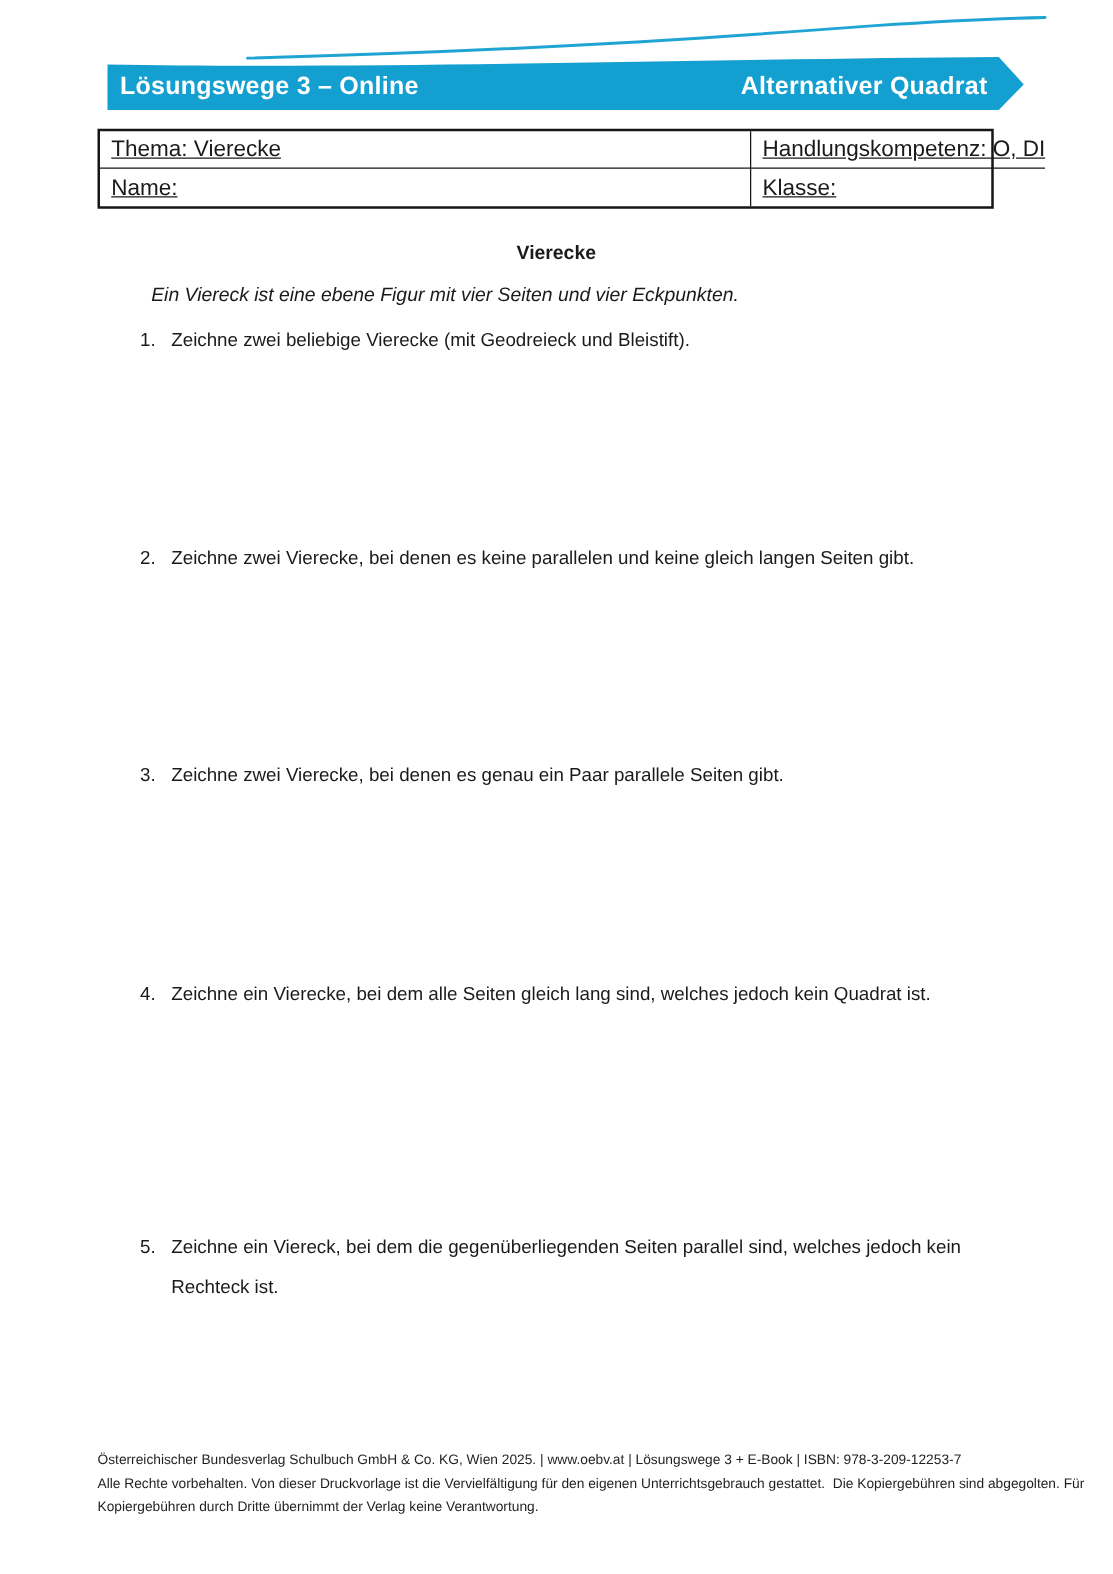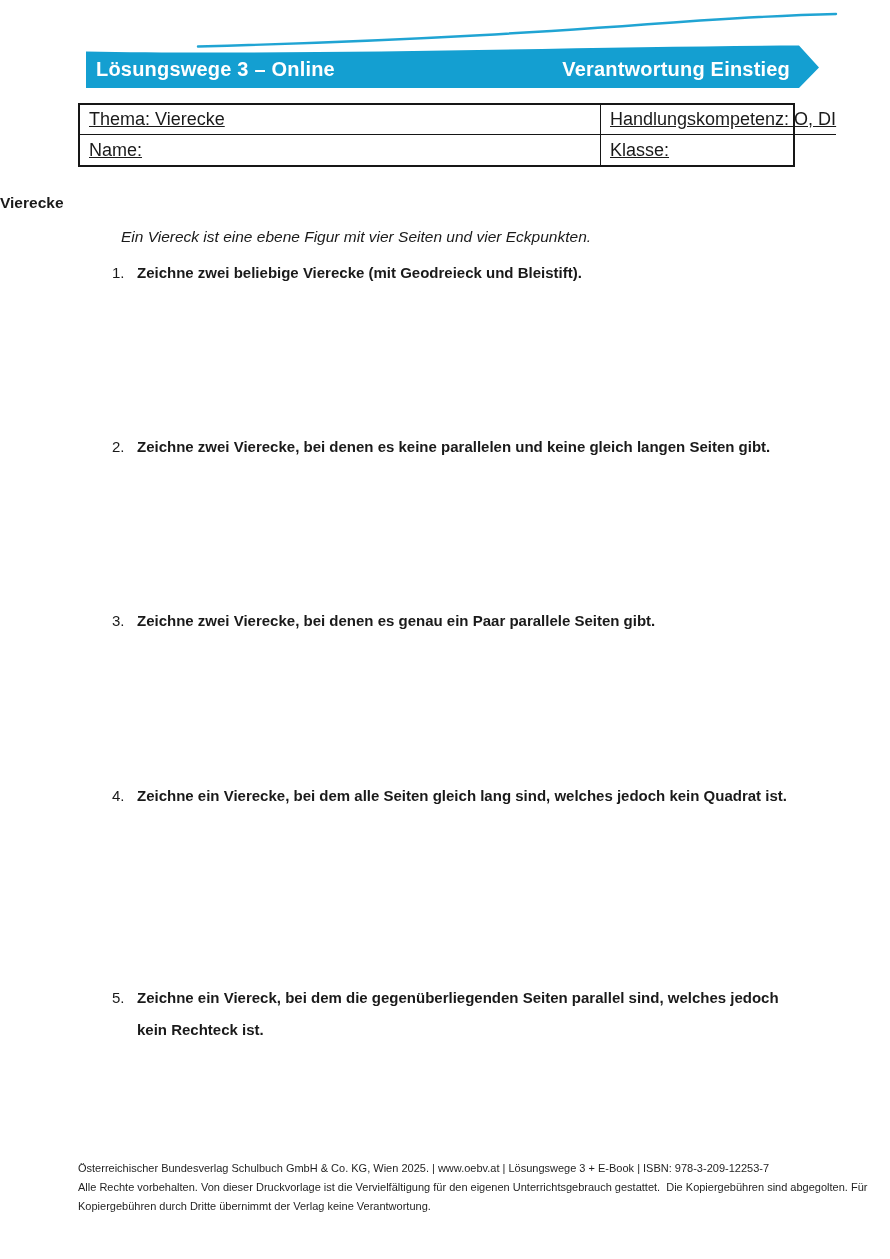--- a/index.html
+++ b/index.html
@@ -19,49 +19,49 @@
   
   .info-table { position:absolute; left:78px; top:103px; width:717px;
                 border:2.5px solid #161616; display:grid;
                 grid-template-columns:521px 1fr; background:#fff; }
   .info-cell { height:30px; display:flex; align-items:center; padding-left:9px;
                font-size:18px; white-space:nowrap;text-decoration:underline; }
   .info-cell.c0 { border-right:1.5px solid #161616; }
   .info-cell.r0 { border-bottom:1.5px solid #161616; }
 
   
-  .ws-title { position:absolute; left:0; top:192px; width:890px; text-align:left;
+  .ws-title { position:absolute; left:0; top:192px; width:890px; text-align:center;
               font-size:15.5px; font-weight:bold; line-height:22px; }
   .ws-intro { position:absolute; left:0; top:226px; width:712px; text-align:center;
               font-style:italic; font-size:15.5px; line-height:22px; }
 
   .task { position:absolute; left:112px; display:flex; align-items:flex-start;
           font-size:15px; line-height:32px; }
   .task-num  { width:25px; flex:0 0 25px; }
-  .task-text { white-space:nowrap;font-weight:bold; }
+  .task-text { white-space:nowrap; }
   .task--wrap .task-text { white-space:normal; width:662px; }
   .task.t1 { top:257px; } .task.t2 { top:431px; } .task.t3 { top:605px; }
   .task.t4 { top:780px; } .task.t5 { top:982px; }
 
   
   .footer { position:absolute; left:78px; top:1159px; font-size:11px;
             line-height:19px; color:#1f1f1f; }
   .footer-line { white-space:pre; }
 </style>
 </head>
 <body>
 
 <div class="page">
 
   <svg class="banner-svg" width="890" height="100" viewBox="0 0 890 100" aria-hidden="true">
     <path d="M198,46.5 C420,40.5 560,31 700,20.5 C762,16.5 802,14.8 836,14" fill="none" stroke="var(--accent)" stroke-width="2.4" stroke-linecap="round" opacity="0.95"></path>
     <path d="M86,51.5 C300,55.5 600,46.5 799,45.5 L819,67.5 L799,88 L86,88 Z" fill="var(--accent)"></path>
   </svg>
   <div class="banner-text left">Lösungswege 3 – Online</div>
-  <div class="banner-text right">Verantwortung Einstieg</div>
+  <div class="banner-text right">Alternativer Quadrat</div>
 
   <div class="info-table">
     <div class="info-cell r0 c0">Thema: Vierecke</div>
     <div class="info-cell r0 c1">Handlungskompetenz: O, DI</div>
     <div class="info-cell r1 c0">Name:</div>
     <div class="info-cell r1 c1">Klasse:</div>
   </div>
 
   <div class="ws-title">Vierecke</div>
   <div class="ws-intro">Ein Viereck ist eine ebene Figur mit vier Seiten und vier Eckpunkten.</div>

